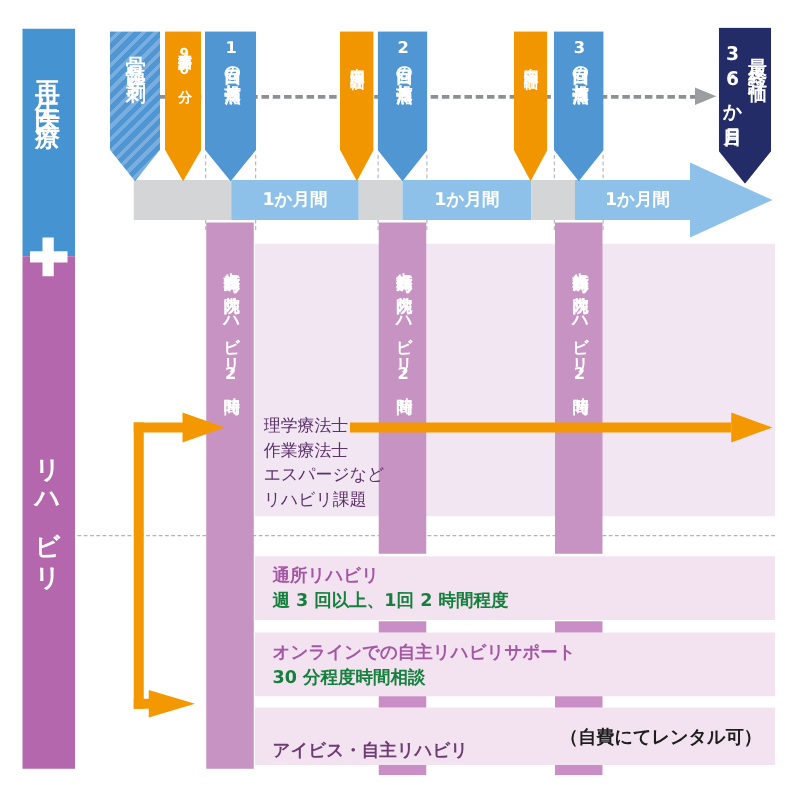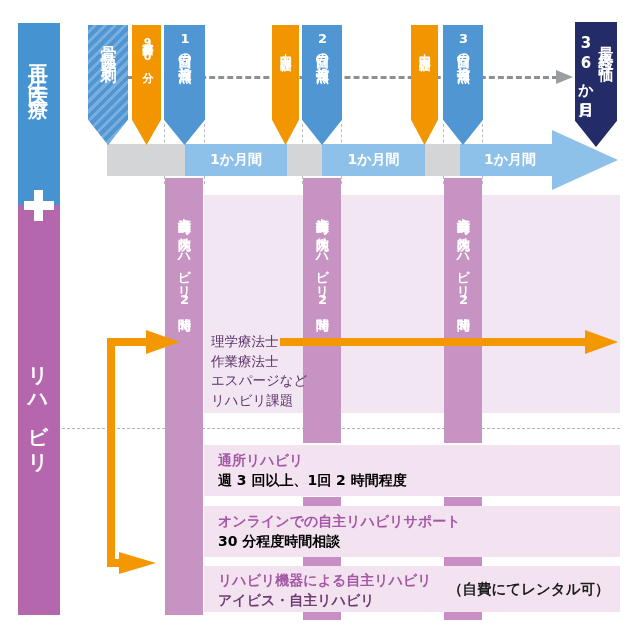--- a/index.html
+++ b/index.html
@@ -80,21 +80,21 @@
   .main-line{left:280px;top:338px;width:305px;height:8px;}
   .main-head{left:585px;top:330px;border-left:33px solid #f39800;}
   .br-top-line{left:107px;top:338px;width:40px;height:8px;}
   .br-top-head{left:146px;top:330px;border-left:34px solid #f39800;}
   .br-vert{left:107px;top:338px;width:8px;height:229px;}
   .br-bot-line{left:107px;top:559px;width:14px;height:8px;}
   .br-bot-head{left:119px;top:552px;border-top:11px solid transparent;border-bottom:11px solid transparent;border-left:37px solid #f39800;}
 
   
   .row-title{position:absolute;left:218px;z-index:3;color:#a457a4;font-weight:bold;font-size:14px;}
-  .row-body{position:absolute;left:218px;z-index:3;color:#000000;font-weight:bold;font-size:14px;}
+  .row-body{position:absolute;left:218px;z-index:3;color:#15803d;font-weight:bold;font-size:14px;}
   .row-body.purple{color:#6d3d72;}
   .row-note{position:absolute;left:448px;top:580px;z-index:3;color:#1d1d1d;font-weight:bold;font-size:14.5px;}
 </style>
 </head>
 <body>
 
 <div id="canvas">
 
   <div class="sidebar-blue">
     <span class="sidebar-vtext">再生医療</span>
@@ -201,17 +201,16 @@
   <div class="o br-top-line"></div>
   <div class="ohead br-top-head"></div>
   <div class="o br-vert"></div>
   <div class="o br-bot-line"></div>
   <div class="ohead br-bot-head"></div>
 
   <div class="row-title" style="top:452px">通所リハビリ</div>
   <div class="row-body" style="top:472px">週 3 回以上、1回 2 時間程度</div>
   <div class="row-title" style="top:513px">オンラインでの自主リハビリサポート</div>
   <div class="row-body" style="top:533px">30 分程度時間相談</div>
-  <div class="row-title" style="top:572px">リハビリ機器による自主リハビリ</div>
   <div class="row-body purple" style="top:592px">アイビス・自主リハビリ</div>
   <div class="row-note">（自費にてレンタル可）</div>
 
 </div>
 
 </body></html>

